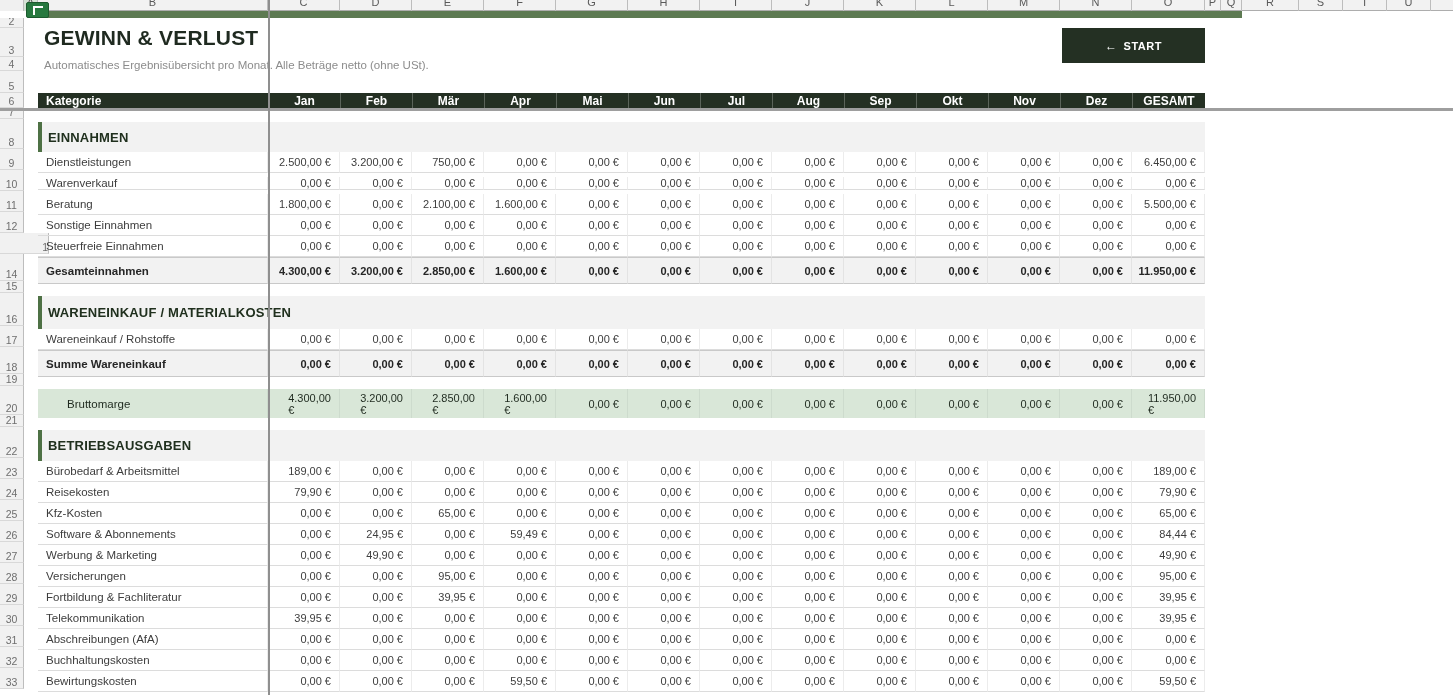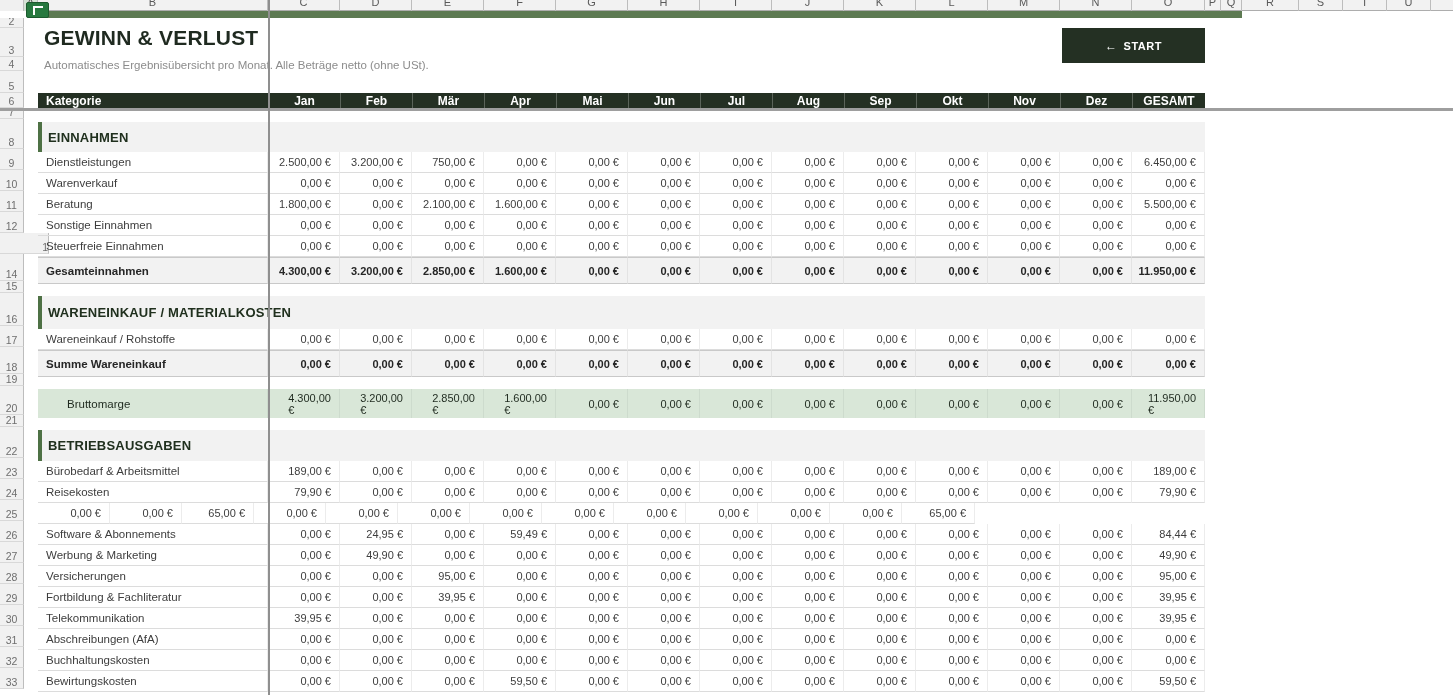--- a/index.html
+++ b/index.html
@@ -294,21 +294,21 @@
         <div class="cell">0,00 €</div>
         <div class="cell">0,00 €</div>
         <div class="cell">0,00 €</div>
         <div class="cell">0,00 €</div>
         <div class="cell">0,00 €</div>
         <div class="cell">0,00 €</div>
         <div class="cell">0,00 €</div>
         <div class="cell">0,00 €</div>
         <div class="cell gesamt">6.450,00 €</div>
       </div>
-      <div class="trow data" style="height: 21px;">
+      <div class="trow data" style="height: 21px; align-items: center;">
         <div class="label">Warenverkauf</div>
         <div class="cell">0,00 €</div>
         <div class="cell">0,00 €</div>
         <div class="cell">0,00 €</div>
         <div class="cell">0,00 €</div>
         <div class="cell">0,00 €</div>
         <div class="cell">0,00 €</div>
         <div class="cell">0,00 €</div>
         <div class="cell">0,00 €</div>
         <div class="cell">0,00 €</div>
@@ -466,20 +466,21 @@
         <div class="cell">0,00 €</div>
         <div class="cell">0,00 €</div>
         <div class="cell">0,00 €</div>
         <div class="cell">0,00 €</div>
         <div class="cell">0,00 €</div>
         <div class="cell">0,00 €</div>
         <div class="cell">0,00 €</div>
         <div class="cell gesamt">79,90 €</div>
       </div>
       <div class="trow data" style="height: 21px;">
+        <div class="label">Kfz-Kosten</div>
         <div class="cell">0,00 €</div>
         <div class="cell">0,00 €</div>
         <div class="cell">65,00 €</div>
         <div class="cell">0,00 €</div>
         <div class="cell">0,00 €</div>
         <div class="cell">0,00 €</div>
         <div class="cell">0,00 €</div>
         <div class="cell">0,00 €</div>
         <div class="cell">0,00 €</div>
         <div class="cell">0,00 €</div>

